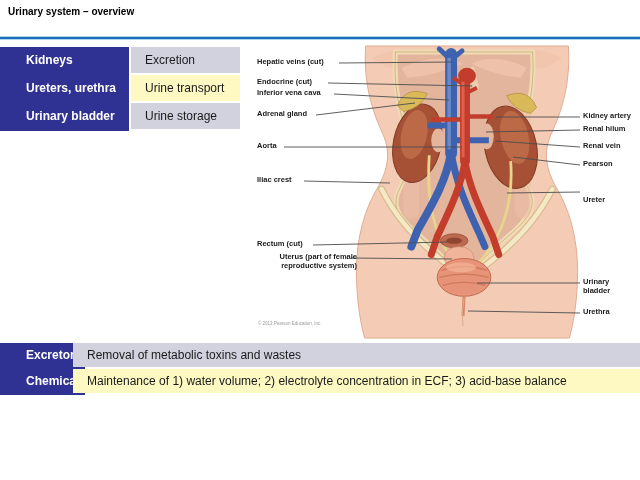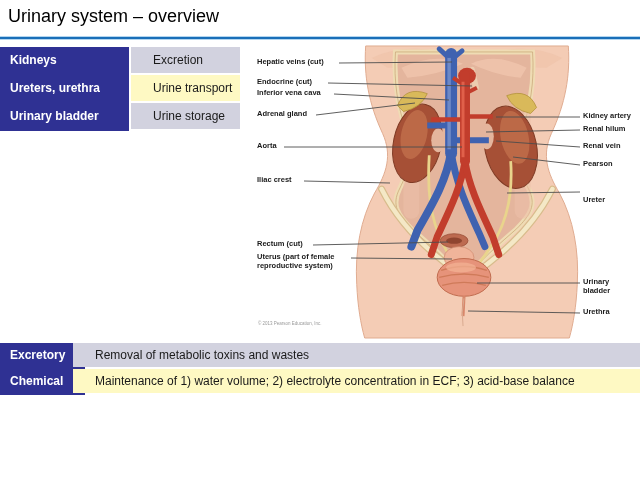--- a/index.html
+++ b/index.html
@@ -1,46 +1,46 @@
 <!DOCTYPE html>
 <html><head>
 <meta charset="utf-8">
 <style>
   html,body{margin:0;padding:0;}
   .slide{position:relative;width:640px;height:480px;background:#ffffff;overflow:hidden;
          font-family:"Liberation Sans",sans-serif;color:#1a1a1a;}
-  .title{position:absolute;left:8px;top:6px;font-size:18px;font-weight:normal;color:#000;}
+  .title{position:absolute;left:8px;top:6px;font-size:10px;font-weight:bold;color:#000;}
   .rule{position:absolute;left:0;top:36px;width:640px;height:4px;
         background:linear-gradient(to bottom,#b3d6f0 0 25%,#1a6fb8 25% 78%,#b3d6f0 78% 100%);}
 
   
   .tbl{position:absolute;}
   .bluecol{position:absolute;left:0;top:0;bottom:0;background:#2f3193;}
   .trow{position:relative;display:flex;}
-  .labelcell{color:#ffffff;font-weight:bold;font-size:12px;padding-left:10px;box-sizing:border-box;}
-  .valcell{flex:1;font-size:12px;padding-left:22px;box-sizing:border-box;}
+  .labelcell{color:#ffffff;font-weight:bold;font-size:12px;padding-left:26px;box-sizing:border-box;}
+  .valcell{flex:1;font-size:12px;padding-left:14px;box-sizing:border-box;}
   .shade-a{background:#d2d2df;}
   .shade-b{background:#fef9c3;}
 
   .otable{left:0;top:47px;width:240px;}
   .otable .bluecol{width:129px;}
   .otable .trow{height:26px;margin-bottom:2px;line-height:26px;}
   .otable .labelcell{width:129px;}
   .otable .valcell{margin-left:2px;}
 
   .ftable{left:0;top:343px;width:640px;}
   .ftable .bluecol{width:85px;}
   .ftable .trow{height:24px;margin-bottom:2px;line-height:24px;}
   .ftable .labelcell{width:71px;}
   .ftable .valcell{margin-left:2px;}
 
   
   .fig-label{position:absolute;font-size:7.5px;font-weight:bold;line-height:8.5px;
              color:#1a1a1a;white-space:pre-line;}
-  .lbl-left{left:257px;text-align:left;}
+  .lbl-left{left:257px;text-align:right;}
   .lbl-right{left:583px;text-align:left;}
   .credit{position:absolute;left:258px;top:321px;font-size:4.5px;color:#9a9a9a;}
   svg.overlay{position:absolute;left:0;top:0;pointer-events:none;}
 </style>
 </head>
 <body>
 
 <div class="slide">
 
   <div class="title">Urinary system – overview</div>

